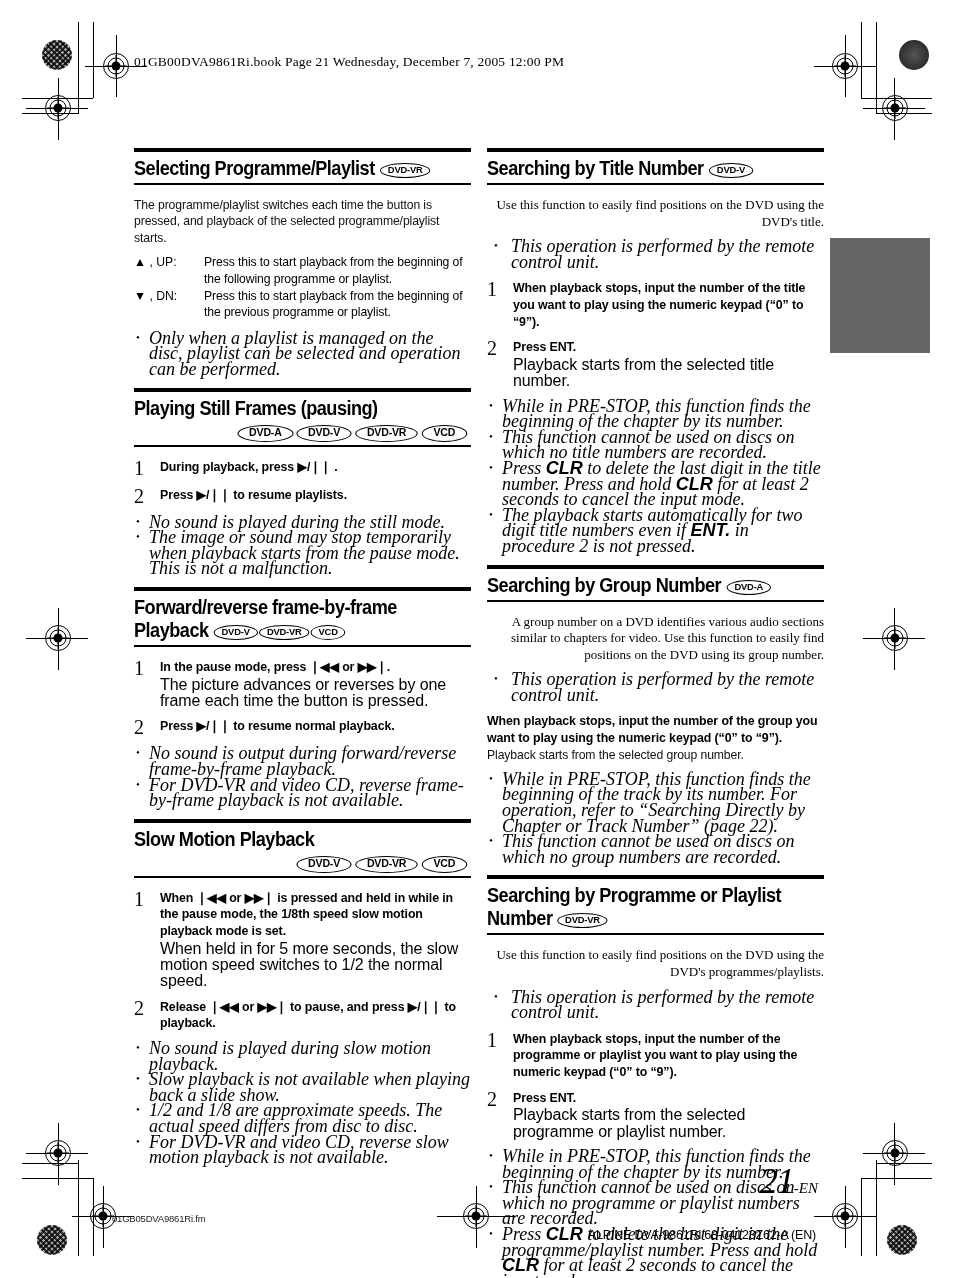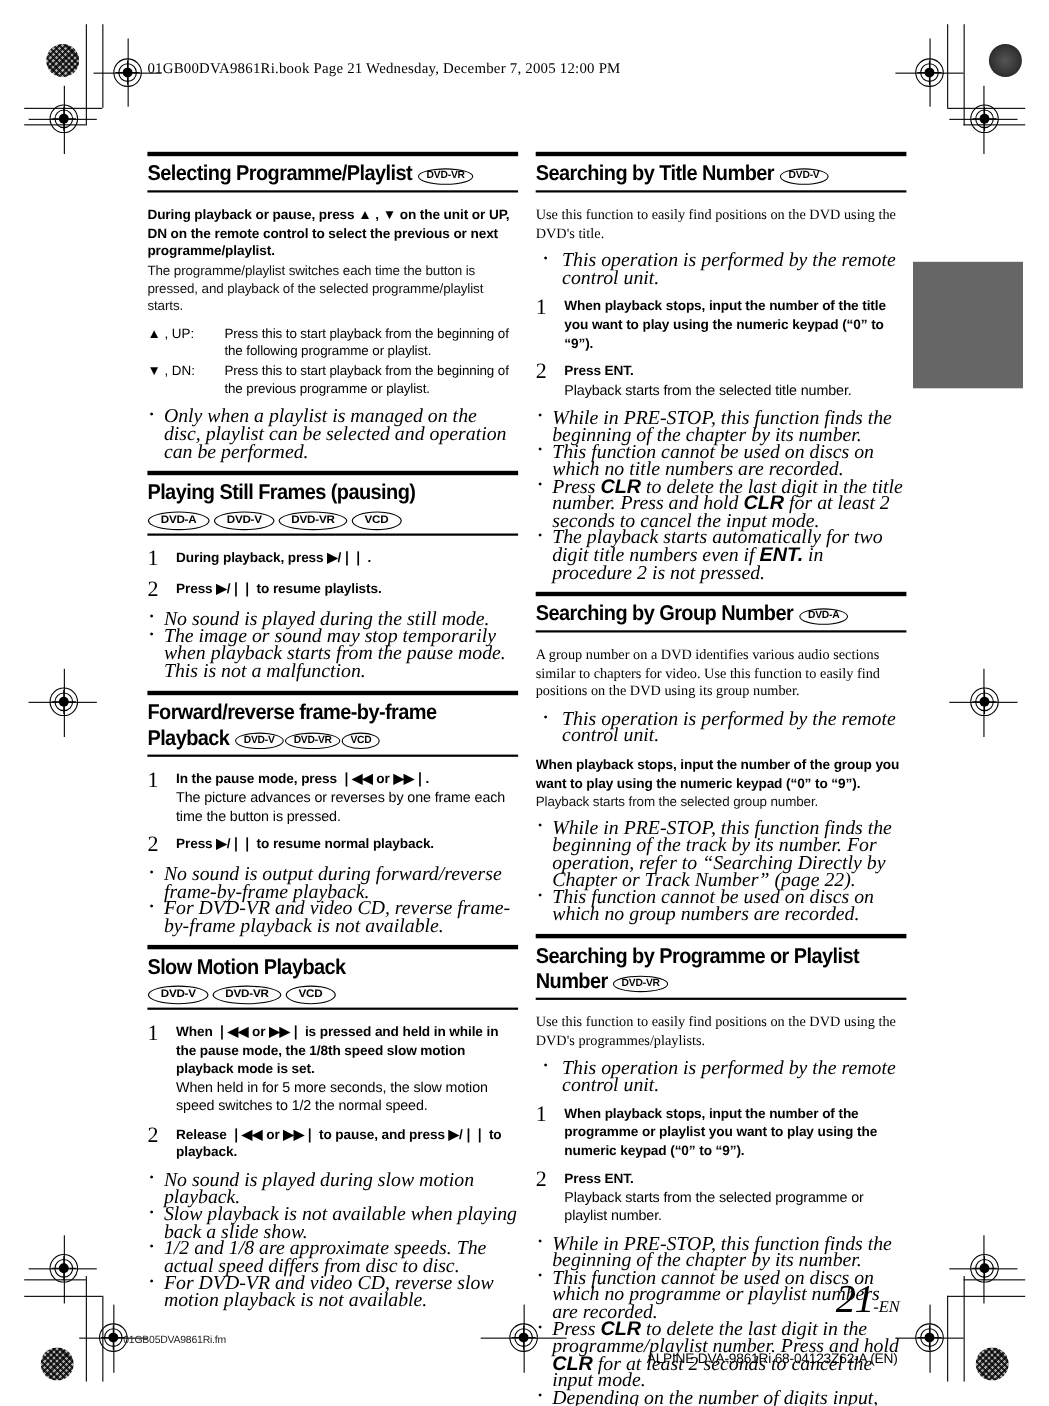--- a/index.html
+++ b/index.html
@@ -34,21 +34,21 @@
   
   .filehdr{
     position:absolute;left:118px;top:54px;font-size:13.5px;
     font-family:"Liberation Serif", serif;white-space:nowrap;letter-spacing:.2px;margin-left:16px;
   }
 
   
   .thumbtab{position:absolute;right:24px;top:238px;width:100px;height:115px;background:#666;}
 
   
-  .col{position:absolute;top:138px;width:337px;}
+  .col{position:absolute;top:148px;width:337px;}
   .col-left{left:134px;}
   .col-right{left:487px;}
 
   
   .sect{margin-bottom:2px;}
   .sect .rule-top{height:4px;background:#000;margin-bottom:5px;}
   .sect .rule-bot{height:2px;background:#000;margin-top:3px;margin-bottom:12px;}
   .sect h2{
     margin:0;padding:0;
     font-family:"Liberation Sans", sans-serif;
@@ -60,53 +60,53 @@
 
   
   .badge{
     display:inline-block;border:1.4px solid #000;border-radius:50%/50%;
     padding:0px 7px 1px 7px;margin:0 2px;
     font-family:"Liberation Sans", sans-serif;
     font-weight:bold;font-size:9.5px;line-height:12px;
     vertical-align:2px;letter-spacing:-0.2px;
     transform:scaleX(1.06);
   }
-  .badgerow{margin:2px 0 0 0;}
+  .badgerow{margin:2px 0 0 0;text-align:right;}
   .badgerow .badge{font-size:10px;padding:1px 10px 2px 10px;margin-right:5px;vertical-align:0;}
 
   
   .lead{
     font-family:"Liberation Sans", sans-serif;
     font-weight:bold;font-size:12.4px;line-height:16.5px;margin:0 0 1px 0;
     letter-spacing:-0.1px;
   }
   .plain{
     font-family:"Liberation Sans", sans-serif;
     font-size:12.2px;line-height:16.4px;margin:0 0 8px 0;color:#111;
     letter-spacing:-0.1px;
   }
   .serif{
     font-family:"Liberation Serif", serif;
-    font-size:13px;line-height:16.6px;margin:0 0 9px 0;
+    font-size:13px;line-height:16.6px;margin:0 0 9px 0;text-align:right;
   }
 
   
   .step{display:flex;margin:0 0 9px 0;}
   .step .num{
     font-family:"Liberation Serif", serif;font-size:20px;line-height:19px;
     width:26px;flex:0 0 26px;
   }
   .step .body{flex:1;}
   .step .body .t1{
     font-family:"Liberation Sans", sans-serif;font-weight:bold;
     font-size:12.4px;line-height:16.6px;letter-spacing:-0.1px;
   }
   .step .body .t2{
     font-family:"Liberation Sans", sans-serif;
-    font-size:13px;line-height:16.4px;letter-spacing:-0.1px;margin-top:1px;
+    font-size:16px;line-height:16.4px;letter-spacing:-0.1px;margin-top:1px;
   }
 
   
   ul.notes{list-style:none;margin:2px 0 10px 0;padding:0;}
   ul.notes li{
     position:relative;padding-left:15px;
     font-family:"Liberation Serif", serif;font-style:italic;
     font-size:18px;line-height:15.6px;margin-bottom:0px;
   }
   ul.notes li::before{
@@ -260,21 +260,20 @@
 
   <div class="filehdr">01GB00DVA9861Ri.book  Page 21  Wednesday, December 7, 2005  12:00 PM</div>
 
   <div class="thumbtab"></div>
 
   <div class="col col-left" id="left-col">
       <div class="sect">
         <div class="rule-top"></div>
         <h2>Selecting Programme/Playlist <span class="badges"><span class="badge">DVD-VR</span></span></h2>
         <div class="rule-bot"></div>
-        <p class="lead">During playback or pause, press ▲ , ▼ on the unit or UP, DN on the remote control to select the previous or next programme/playlist.</p>
         <p class="plain">The programme/playlist switches each time the button is pressed, and playback of the selected programme/playlist starts.</p>
         <div class="deflist">
           <div class="defrow">
             <div class="dt">▲ , UP:</div>
             <div class="dd">Press this to start playback from the beginning of the following programme or playlist.</div>
           </div>
           <div class="defrow">
             <div class="dt">▼ , DN:</div>
             <div class="dd">Press this to start playback from the beginning of the previous programme or playlist.</div>
           </div>

